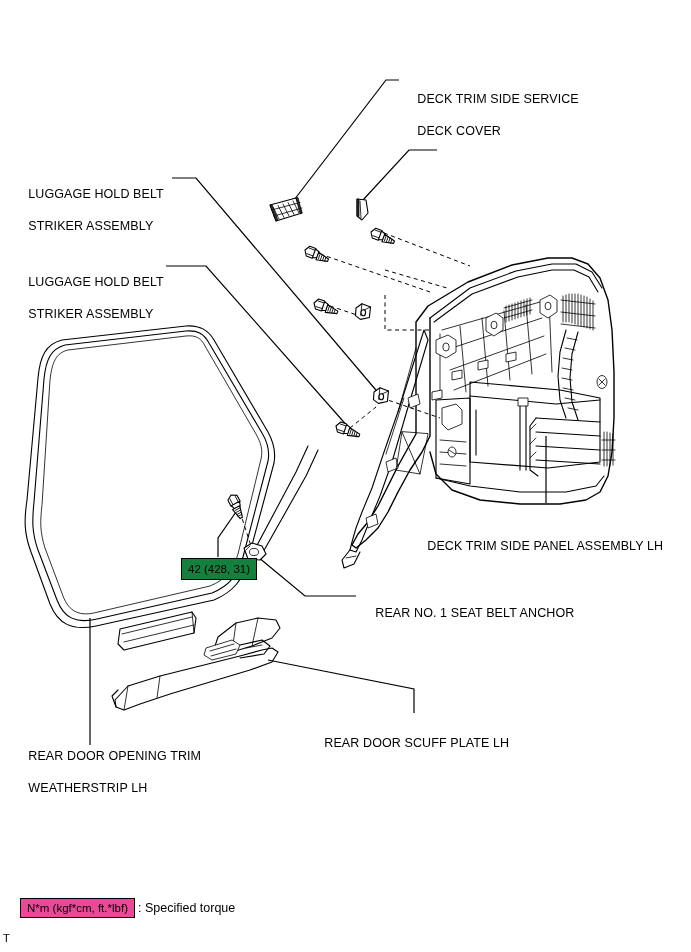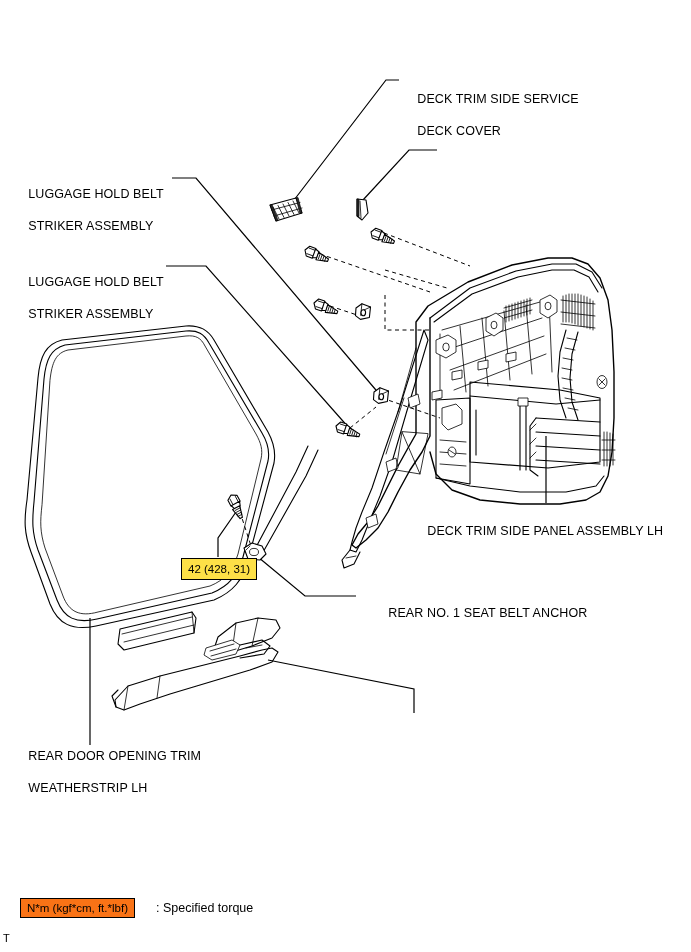--- a/index.html
+++ b/index.html
@@ -31,44 +31,44 @@
     font-family: "Liberation Sans", sans-serif;
     font-size: 12.5px;
     line-height: 16px;
     letter-spacing: 0.1px;
     color: #000000;
     white-space: pre;
   }
   .torque-box {
     position: absolute;
     border: 1.4px solid #000;
-    background: #fde047;
+    background: #15803d;
     font-family: "Liberation Sans", sans-serif;
     font-size: 11.5px;
     line-height: 14px;
     padding: 3px 6px 3px 6px;
     white-space: nowrap;
   }
   .legend {
     position: absolute;
     display: flex;
     align-items: center;
     font-family: "Liberation Sans", sans-serif;
     font-size: 12px;
   }
   .legend-key {
     border: 1.4px solid #000;
     padding: 2px 6px 2px 6px;
-    background: #f97316;
+    background: #ec4899;
     font-size: 11.5px;
     line-height: 14px;
     white-space: nowrap;
   }
   .legend-text {
-    margin-left: 21px;
+    margin-left: 3px;
     white-space: nowrap;
     font-size: 12.5px;
   }
   .corner-mark {
     position: absolute;
     font-family: "Liberation Sans", sans-serif;
     font-size: 11px;
     line-height: 11px;
   }
 </style>
@@ -410,28 +410,31 @@
   <div class="lbl" style="left:14px; top:170px;">
     <span>LUGGAGE HOLD BELT</span><br>
     <span>STRIKER ASSEMBLY</span>
   </div>
 
   <div class="lbl" style="left:14px; top:258px;">
     <span>LUGGAGE HOLD BELT</span><br>
     <span>STRIKER ASSEMBLY</span>
   </div>
 
-  <div class="lbl" style="left:413px; top:507px;">
+  <div class="lbl" style="left:413px; top:522px;">
     <span>DECK TRIM SIDE PANEL ASSEMBLY LH</span>
   </div>
 
-  <div class="lbl" style="left:374px; top:589px;">
+  <div class="lbl" style="left:361px; top:589px;">
     <span>REAR NO. 1 SEAT BELT ANCHOR</span>
   </div>
 
+  <div class="lbl" style="left:310px; top:719px;">
+    <span>REAR DOOR SCUFF PLATE LH</span>
+  </div>
 
   <div class="lbl" style="left:14px; top:732px;">
     <span>REAR DOOR OPENING TRIM</span><br>
     <span>WEATHERSTRIP LH</span>
   </div>
 
   <div class="torque-box" style="left:181px; top:558px;">
     <span>42 (428, 31)</span>
   </div>
 

